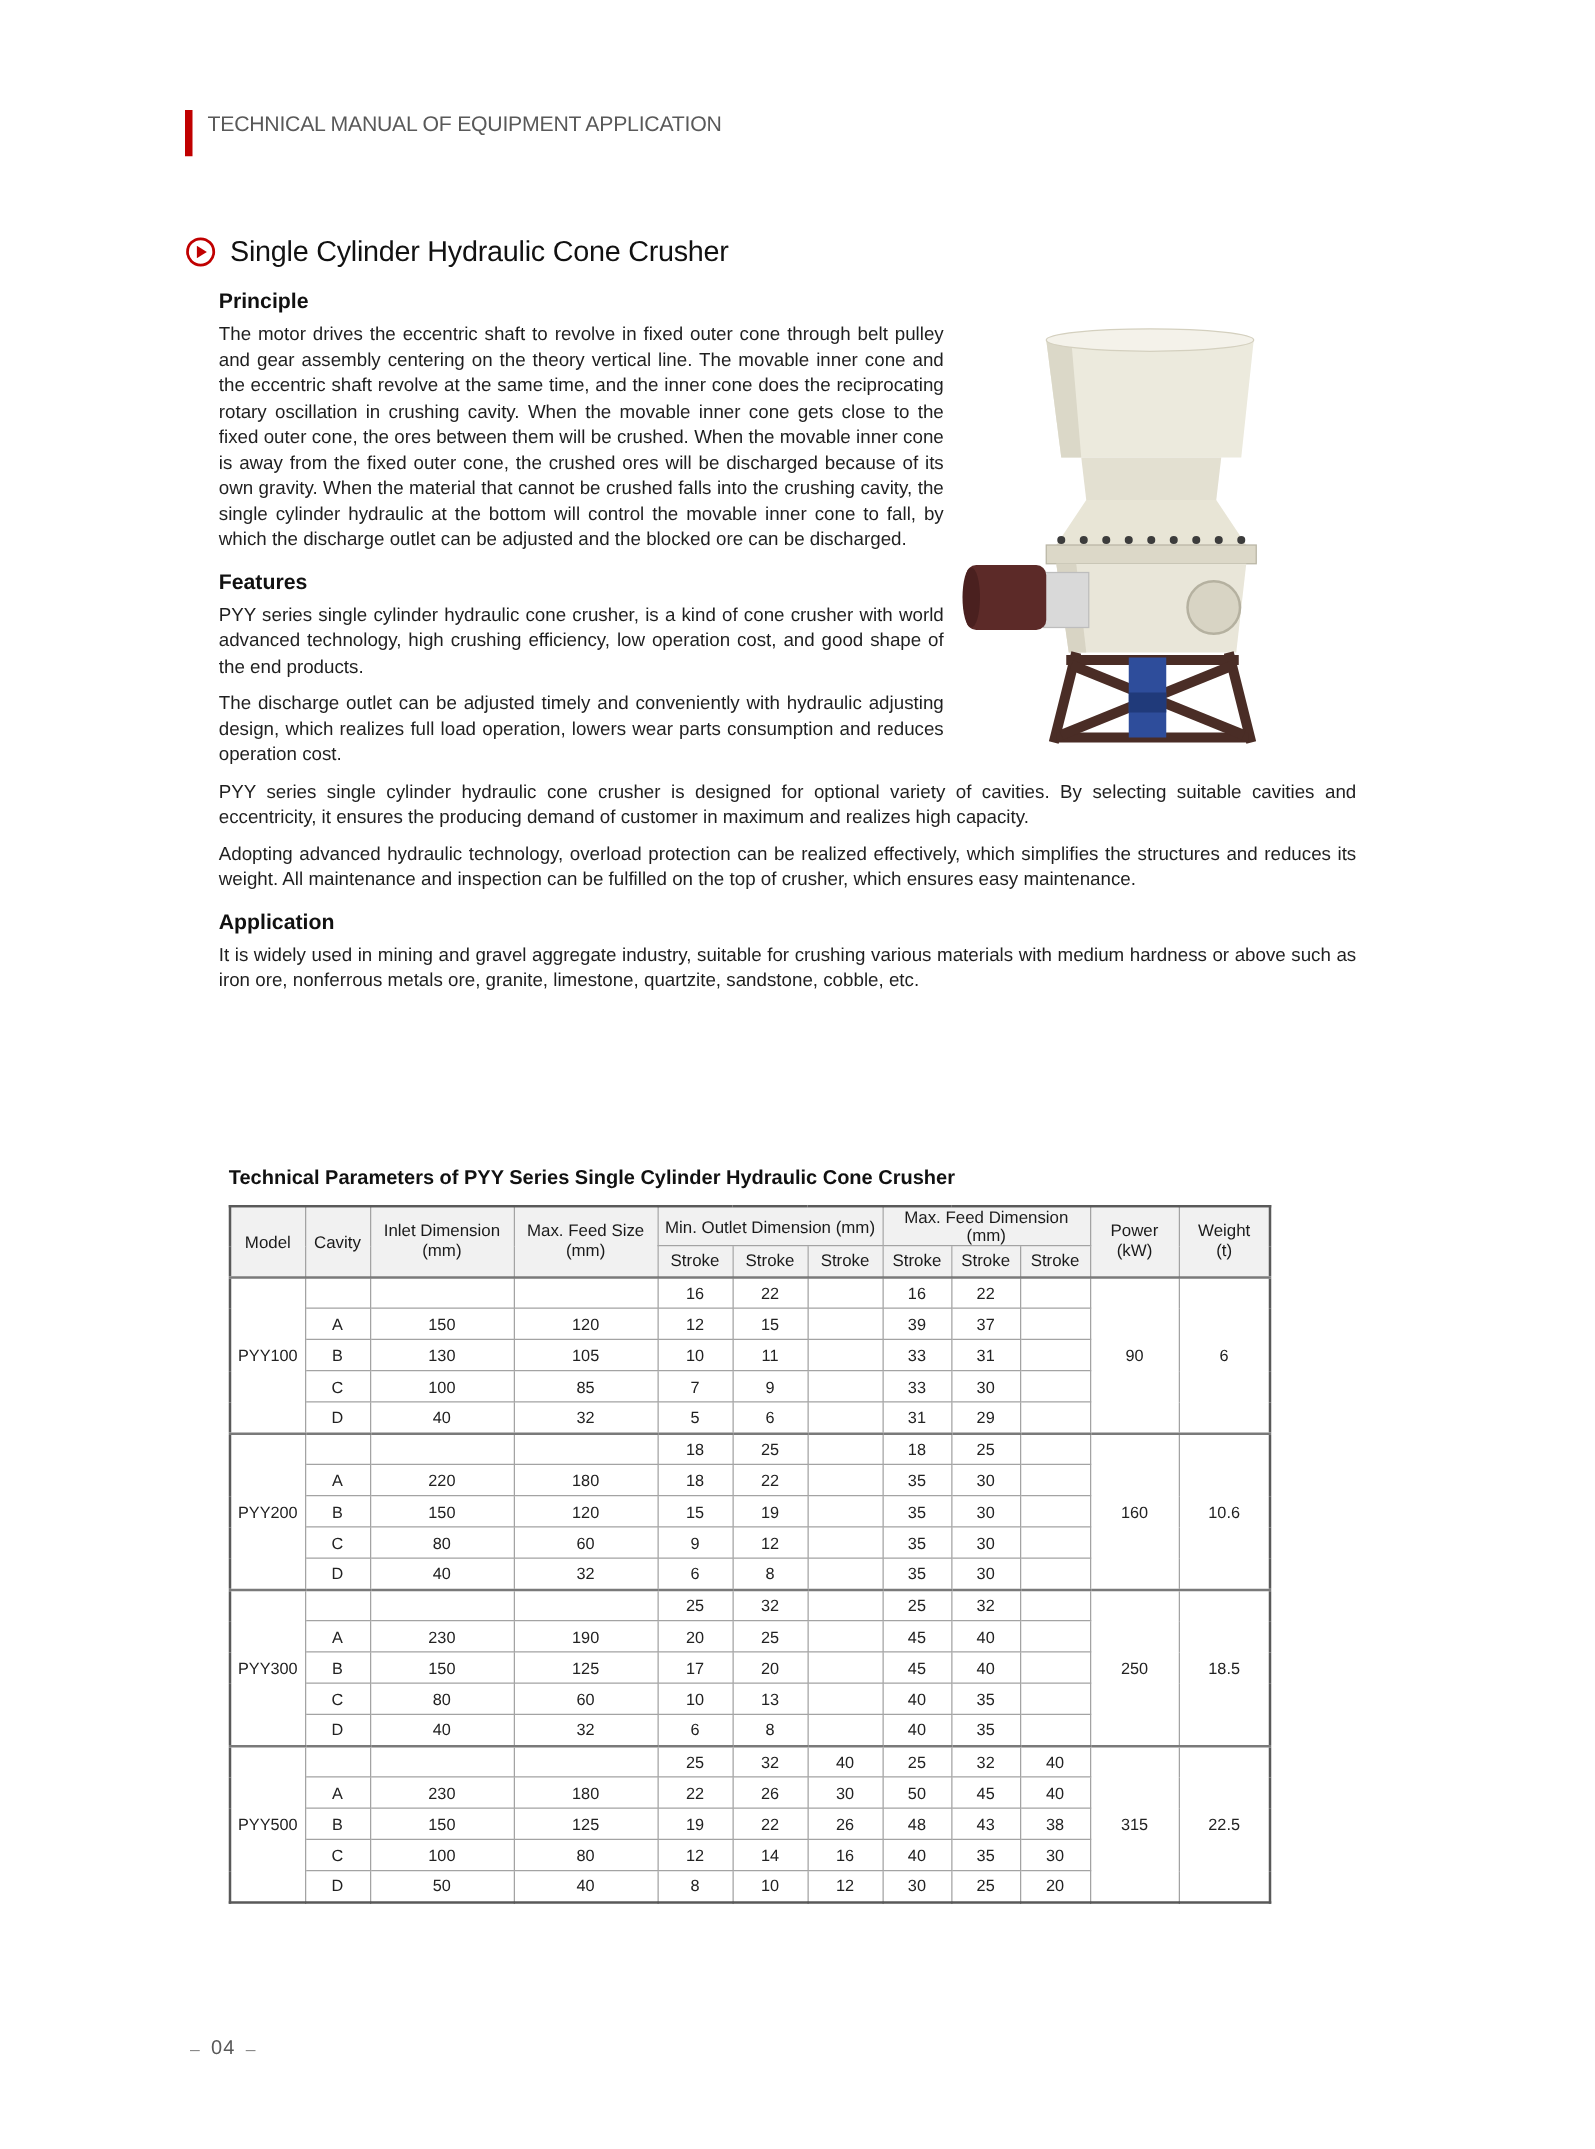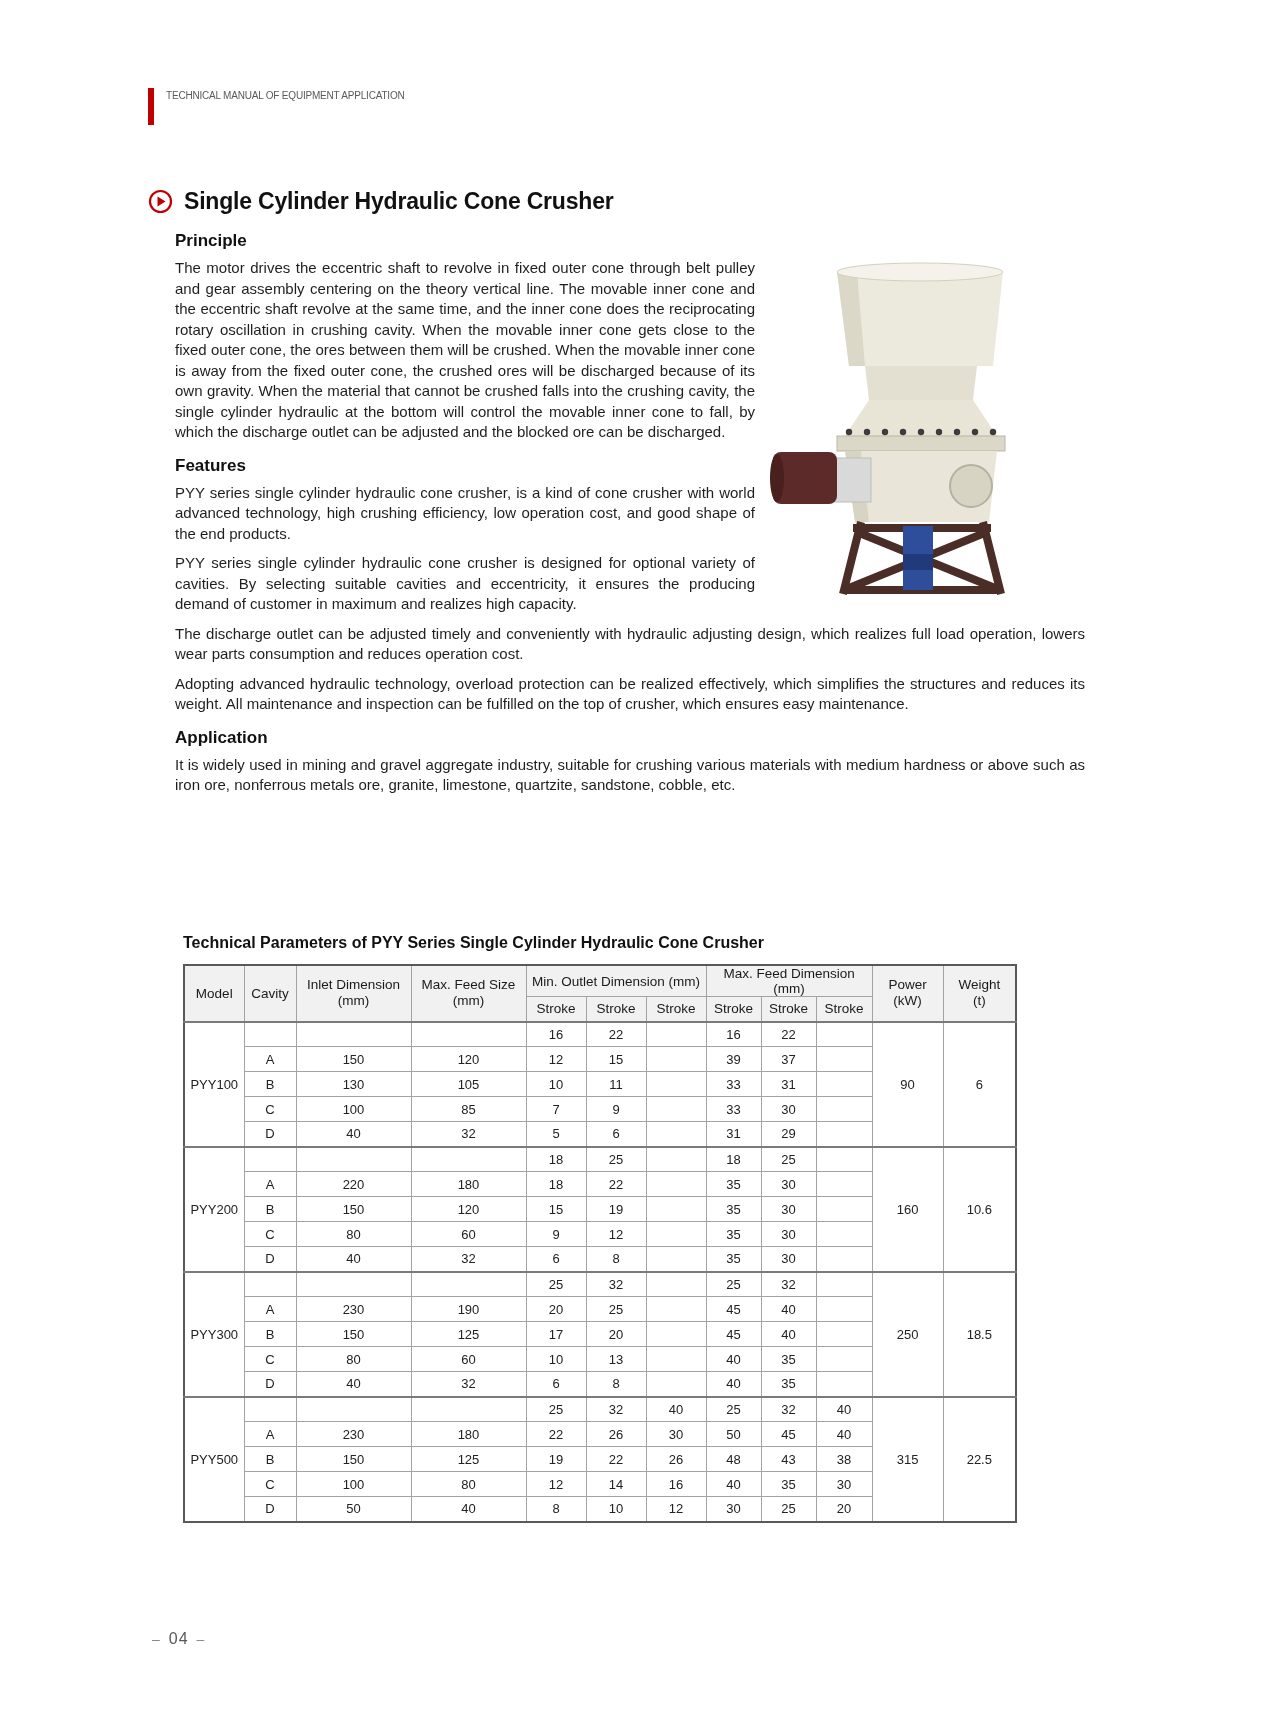--- a/index.html
+++ b/index.html
@@ -8,28 +8,28 @@
     width:1276px; height:1719px; position:relative;
     font-family:"Liberation Sans", sans-serif;
     color:#1f1f1f;
   }
   .page-header-bar {
     position:absolute; left:148px; top:88px;
     width:6px; height:37px; background:#C00000;
   }
   .page-header-text {
     position:absolute; left:166px; top:90px;
-    font-size:10px; color:#595959; letter-spacing:-0.2px;
+    font-size:17px; color:#595959; letter-spacing:-0.2px;
   }
   .title-row {
     position:absolute; left:148px; top:188px; width:900px;
     display:flex; align-items:center; gap:11px;
   }
   .title-icon { width:25px; height:25px; flex:0 0 auto; }
-  .doc-title { font-size:23px; font-weight:bold; color:#111; letter-spacing:-0.2px; }
+  .doc-title { font-size:23px; font-weight:normal; color:#111; letter-spacing:-0.2px; }
 
   .content {
     position:absolute; left:175px; top:230px; width:910px;
     font-size:15px; line-height:20.5px; text-align:justify;
   }
   .img-float {
     float:right; width:330px; height:368px; position:relative;
   }
   .machine-img { position:absolute; left:10px; top:24px; }
   h3.sec {
@@ -125,22 +125,22 @@
       <rect x="138" y="272" width="30" height="64" fill="#2e4d9b"></rect>
       <rect x="138" y="300" width="30" height="16" fill="#203a7a"></rect>
     </svg>
   </div>
 
   <h3 class="sec">Principle</h3>
   <p>The motor drives the eccentric shaft to revolve in fixed outer cone through belt pulley and gear assembly centering on the theory vertical line. The movable inner cone and the eccentric shaft revolve at the same time, and the inner cone does the reciprocating rotary oscillation in crushing cavity. When the movable inner cone gets close to the fixed outer cone, the ores between them will be crushed. When the movable inner cone is away from the fixed outer cone, the crushed ores will be discharged because of its own gravity. When the material that cannot be crushed falls into the crushing cavity, the single cylinder hydraulic at the bottom will control the movable inner cone to fall, by which the discharge outlet can be adjusted and the blocked ore can be discharged.</p>
 
   <h3 class="sec">Features</h3>
   <p>PYY series single cylinder hydraulic cone crusher, is a kind of cone crusher with world advanced technology, high crushing efficiency, low operation cost, and good shape of the end products.</p>
+  <p>The discharge outlet can be adjusted timely and conveniently with hydraulic adjusting design, which realizes full load operation, lowers wear parts consumption and reduces operation cost.</p>
   <p>PYY series single cylinder hydraulic cone crusher is designed for optional variety of cavities. By selecting suitable cavities and eccentricity, it ensures the producing demand of customer in maximum and realizes high capacity.</p>
-  <p>The discharge outlet can be adjusted timely and conveniently with hydraulic adjusting design, which realizes full load operation, lowers wear parts consumption and reduces operation cost.</p>
   <p>Adopting advanced hydraulic technology, overload protection can be realized effectively, which simplifies the structures and reduces its weight. All maintenance and inspection can be fulfilled on the top of crusher, which ensures easy maintenance.</p>
 
   <h3 class="sec">Application</h3>
   <p>It is widely used in mining and gravel aggregate industry, suitable for crushing various materials with medium hardness or above such as iron ore, nonferrous metals ore, granite, limestone, quartzite, sandstone, cobble, etc.</p>
 </div>
 
 <div class="table-section">
   <div class="table-title">Technical Parameters of PYY Series Single Cylinder Hydraulic Cone Crusher</div>
   <table class="ptable">
       <colgroup>

